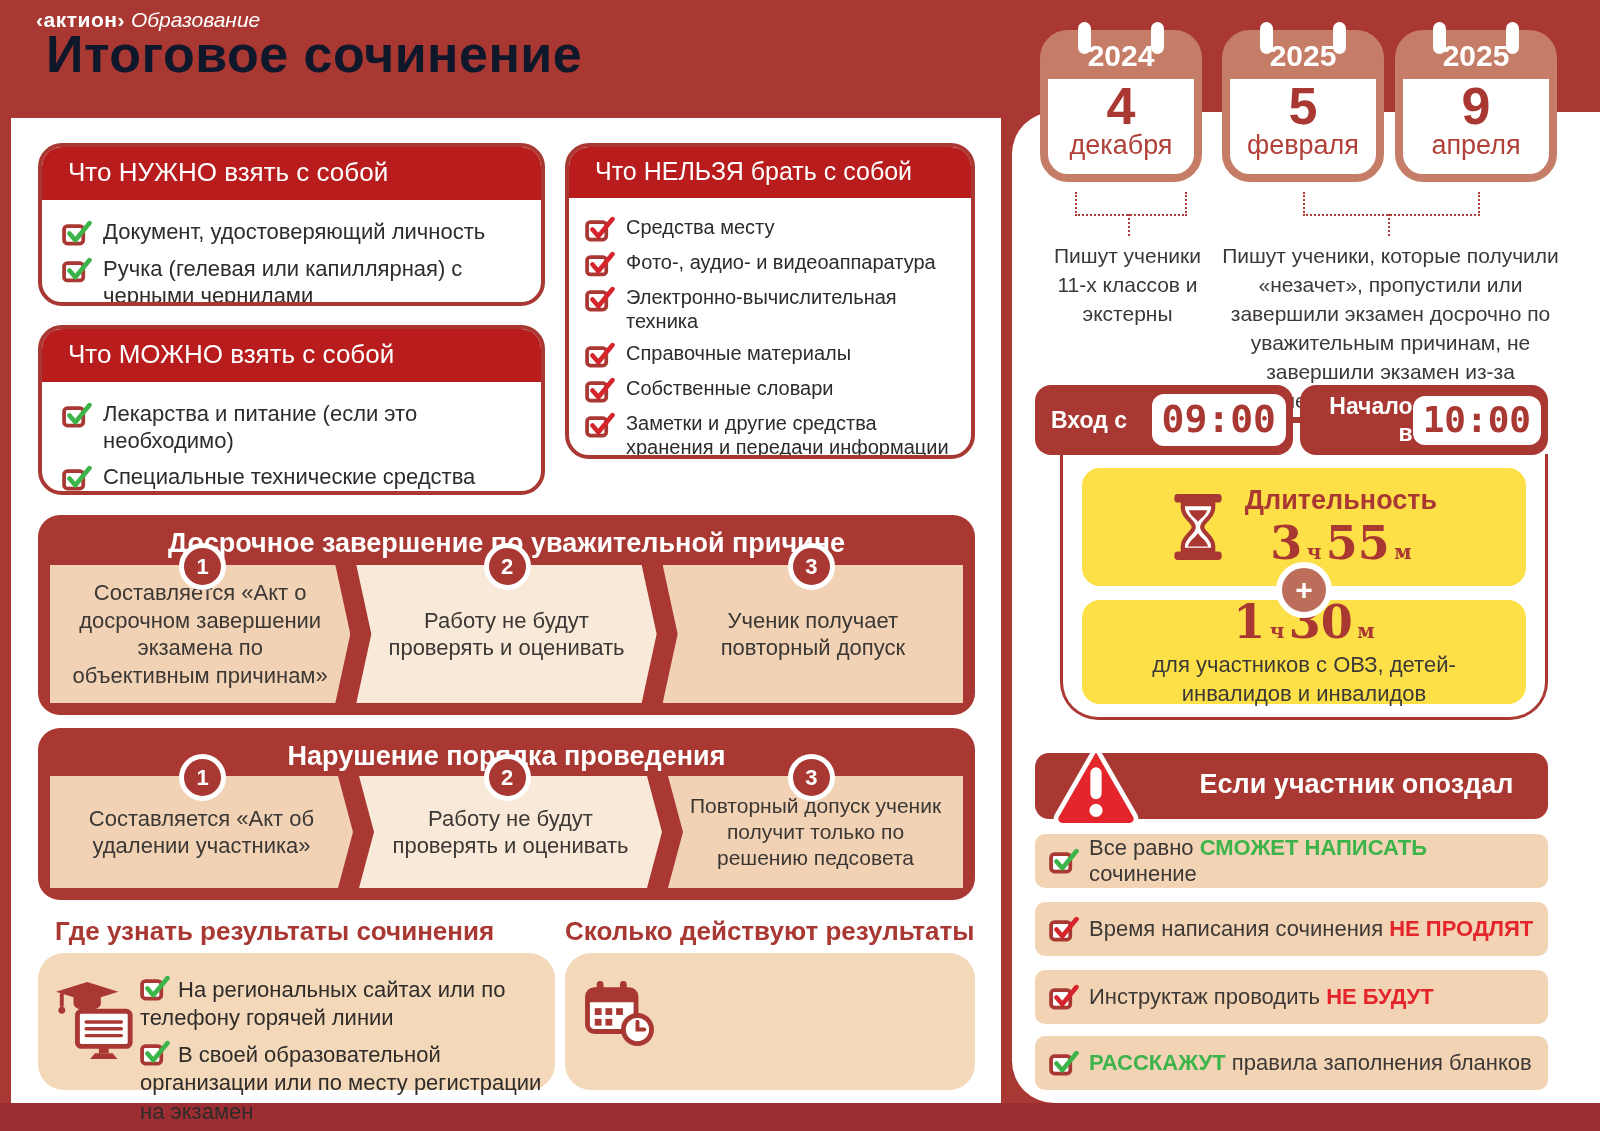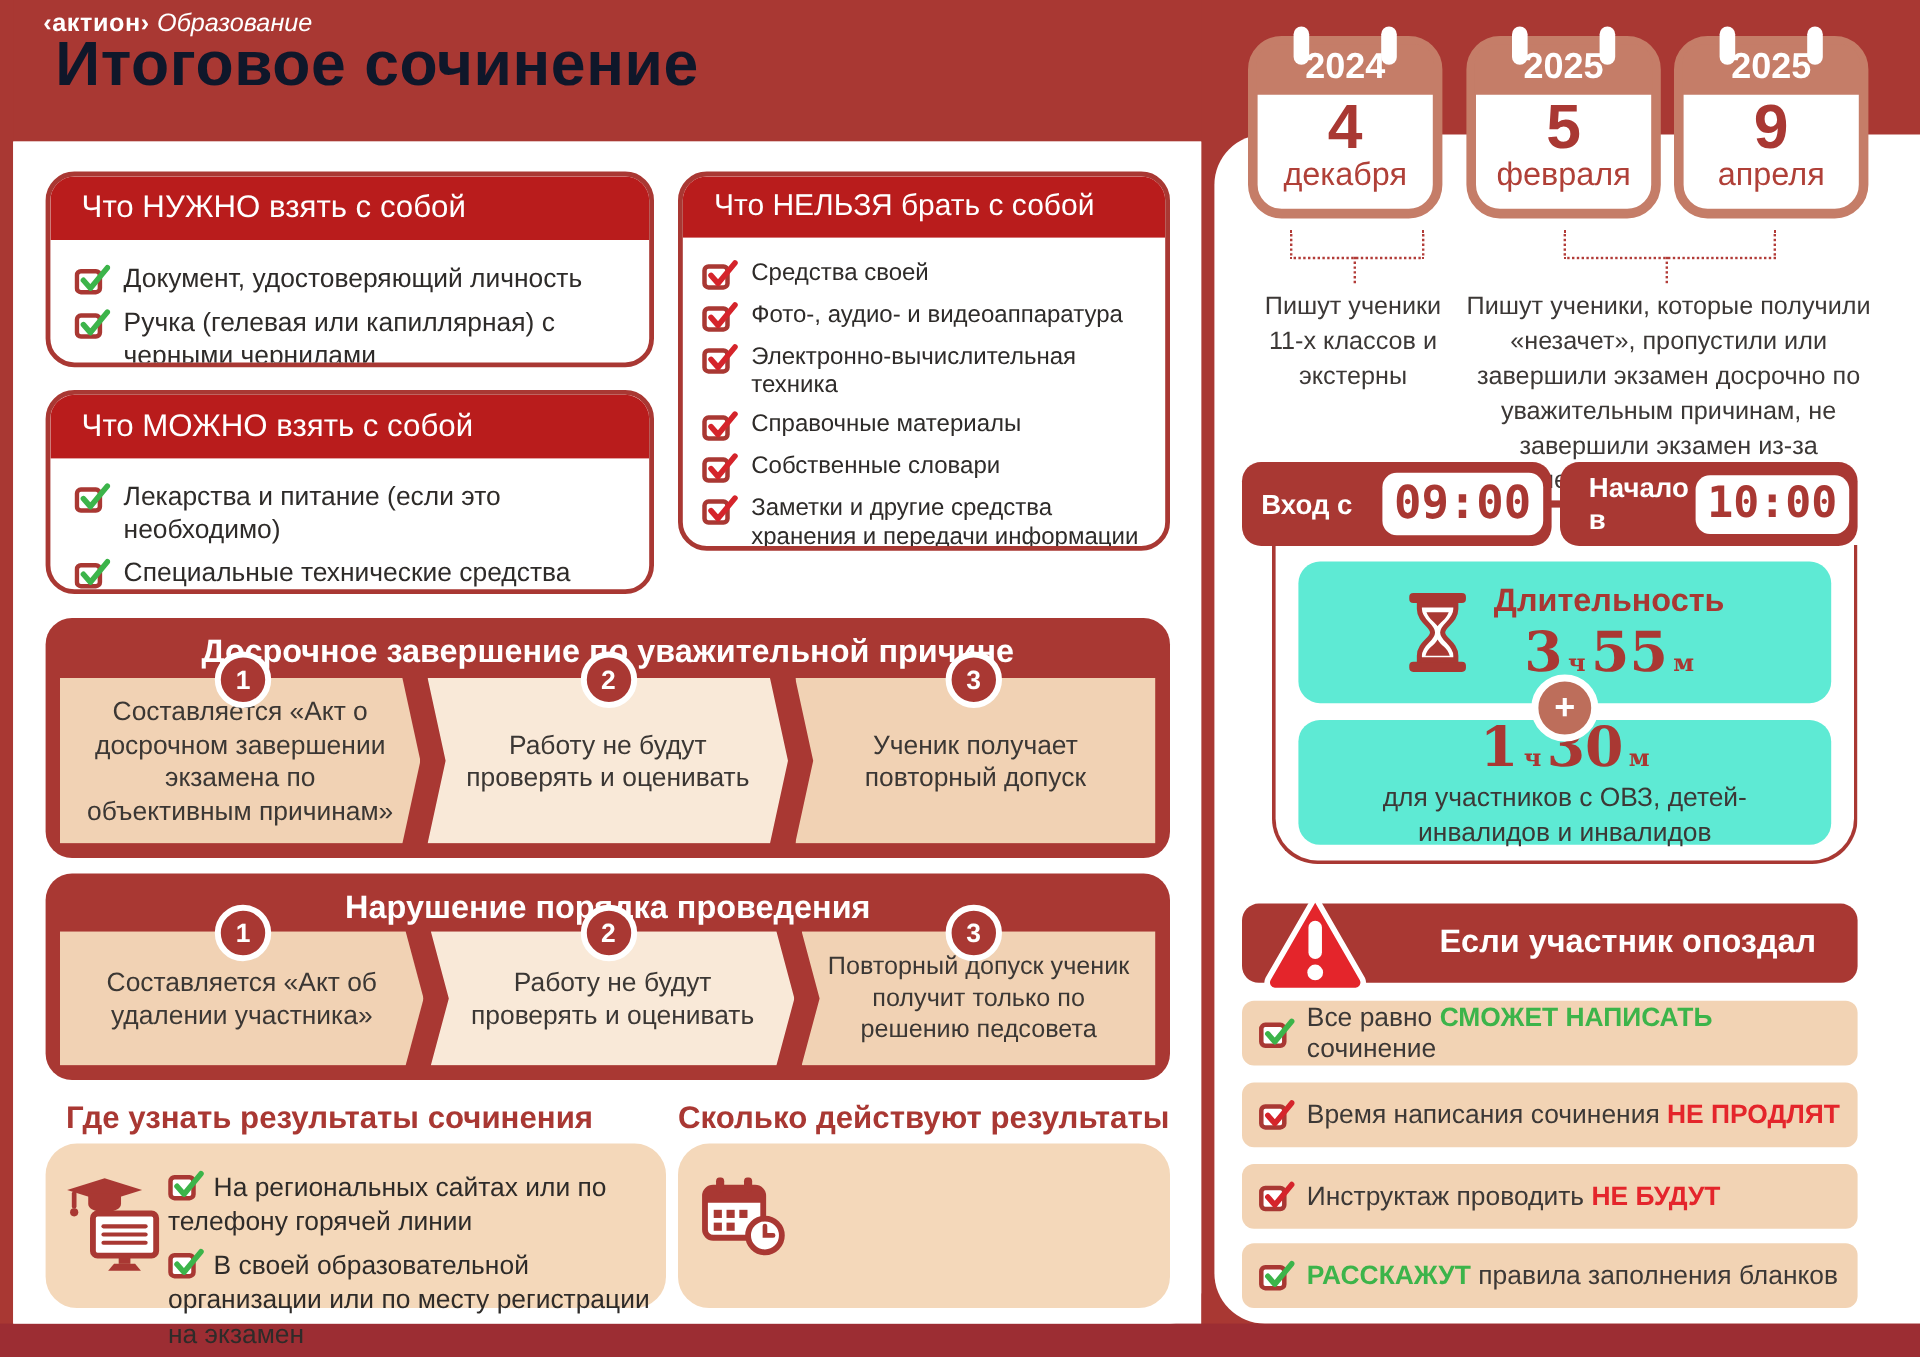--- a/index.html
+++ b/index.html
@@ -66,21 +66,21 @@
   .note{position:absolute;font-size:21px;line-height:1.38;text-align:center;color:#3c3836;}
 
   
   .clockbox{position:absolute;background:#a93833;border-radius:16px;display:flex;align-items:center;
             justify-content:space-between;padding:0 7px 0 16px;box-sizing:border-box;height:70px;}
   .clockbox .lbl{color:#fff;font-weight:bold;font-size:23px;}
   .digits{background:#fff;border-radius:12px;padding:3px 10px 5px 10px;
           font-family:"DejaVu Sans Mono",monospace;font-weight:bold;font-size:38px;color:#a93833;}
   .dur-frame{position:absolute;border:3px solid #a93833;border-top:none;border-radius:0 0 38px 38px;
              box-sizing:border-box;}
-  .dur-box{position:absolute;left:19px;right:19px;background:#5eead4;border-radius:18px;
+  .dur-box{position:absolute;left:19px;right:19px;background:#fde047;border-radius:18px;
            display:flex;align-items:center;justify-content:center;gap:20px;text-align:center;}
   .dur-title{color:#a93833;font-weight:bold;font-size:27px;}
   .bignum{font-family:"DejaVu Serif",serif;font-weight:bold;color:#a93833;font-size:46px;}
   .unit{font-family:"DejaVu Serif",serif;font-weight:bold;color:#a93833;font-size:20px;}
   .plus-circle{position:absolute;left:50%;top:108px;transform:translateX(-50%);width:44px;height:44px;
                border-radius:50%;background:#bd6e5b;border:6px solid #fff;color:#fff;font-size:30px;
                font-weight:bold;display:flex;align-items:center;justify-content:center;z-index:4;line-height:1;}
   .extra-note{font-size:22px;color:#3c3836;line-height:1.3;}
 
   
@@ -151,21 +151,21 @@
   </div>
 
   <div class="abs info-box" style="left:565px;top:143px;width:410px;height:316px;">
     <div class="hd" style="font-size:25px;">Что НЕЛЬЗЯ брать с собой</div>
     <div class="bd" style="padding-left:16px;">
       <div class="item item-s">
         <svg class="chk" viewBox="0 0 36 32">
             <rect x="2.5" y="7" width="23" height="21" rx="4" fill="#fff" stroke="#a93833" stroke-width="4.5"></rect>
             <path d="M9 16 l7 8 L33 3.5" fill="none" stroke="#d5242b" stroke-width="5.5" stroke-linecap="round" stroke-linejoin="round"></path>
           </svg>
-        <span>Средства своей</span>
+        <span>Средства месту</span>
       </div>
       <div class="item item-s">
         <svg class="chk" viewBox="0 0 36 32">
             <rect x="2.5" y="7" width="23" height="21" rx="4" fill="#fff" stroke="#a93833" stroke-width="4.5"></rect>
             <path d="M9 16 l7 8 L33 3.5" fill="none" stroke="#d5242b" stroke-width="5.5" stroke-linecap="round" stroke-linejoin="round"></path>
           </svg>
         <span>Фото-, аудио- и видеоаппаратура</span>
       </div>
       <div class="item item-s">
         <svg class="chk" viewBox="0 0 36 32">
@@ -320,21 +320,21 @@
   <div class="stub" style="left:1388px;top:214px;height:22px;"></div>
 
   <div class="note" style="left:1040px;top:242px;width:175px;">Пишут ученики 11-х классов и экстерны</div>
   <div class="note" style="left:1213px;top:242px;width:355px;">Пишут ученики, которые получили «незачет», пропустили или завершили экзамен досрочно по уважительным причинам, не завершили экзамен из-за нарушения порядка проведения</div>
 
   <div class="clockbox" style="left:1035px;top:385px;width:258px;">
     <span class="lbl">Вход с</span>
     <span class="digits">09:00</span>
   </div>
   <div class="abs" style="left:1288px;top:417px;width:16px;height:6px;background:#a93833;"></div>
-  <div class="clockbox" style="left:1300px;top:385px;width:248px;padding-left:24px;">
+  <div class="clockbox" style="left:1300px;top:385px;width:248px;padding-left:24px;text-align:right;">
     <span class="lbl">Начало в</span>
     <span class="digits" style="font-size:36px;">10:00</span>
   </div>
 
   <div class="dur-frame" style="left:1060px;top:454px;width:488px;height:266px;">
     <div class="dur-box" style="top:14px;height:118px;">
       <svg width="54" height="68" viewBox="0 0 64 78">
         <rect x="4" y="0" width="56" height="10" rx="4" fill="#a93833"></rect>
         <rect x="4" y="68" width="56" height="10" rx="4" fill="#a93833"></rect>
         <path d="M14 12 h36 v4 c0 12 -13 16 -13 23 c0 7 13 11 13 23 v4 h-36 v-4 c0 -12 13 -16 13 -23 c0 -7 -13 -11 -13 -23 z" fill="#fff" stroke="#a93833" stroke-width="5"></path>

